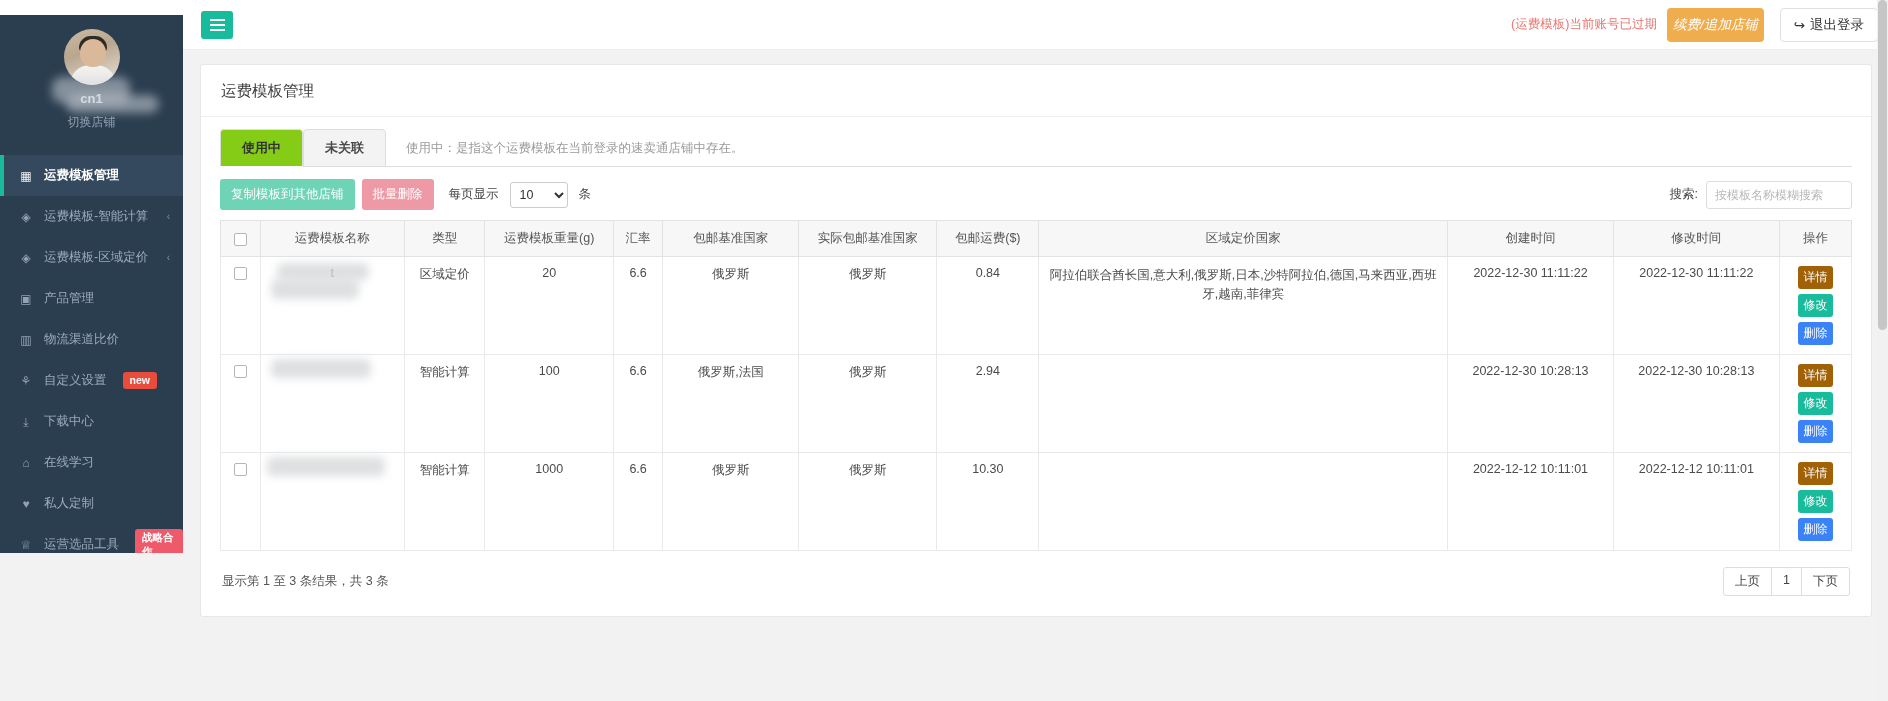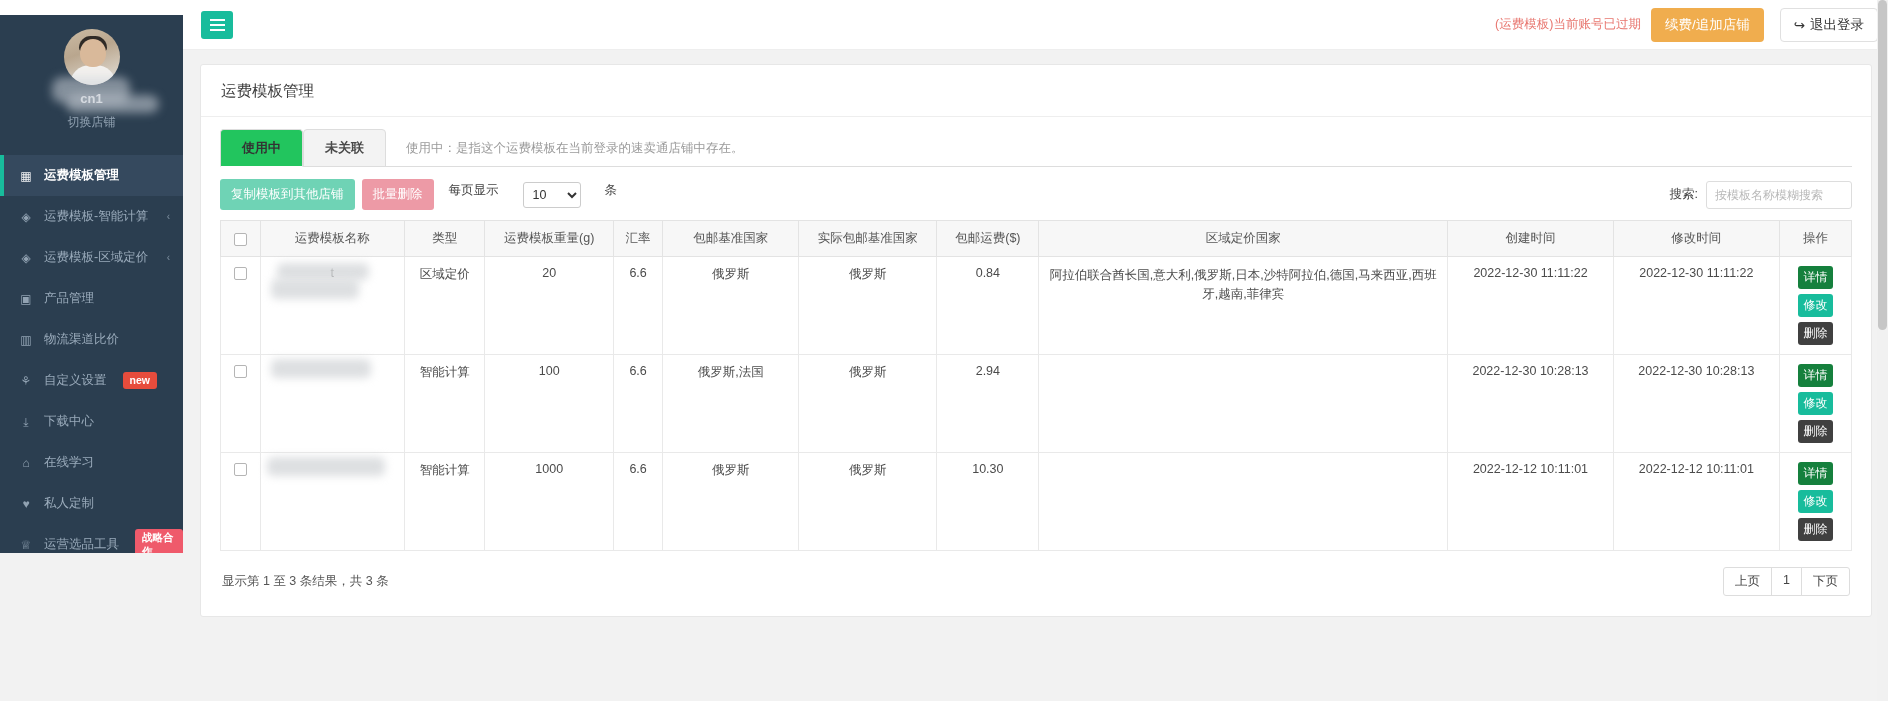--- a/index.html
+++ b/index.html
@@ -180,26 +180,27 @@
   .expire-text {
     color: #e8766f;
     font-size: 12.5px;
     margin-right: 10px;
     white-space: nowrap;
   }
   .btn-renew {
     background: #f0ad4e;
     color: #fff;
     font-size: 13.5px;
-    padding: 8px 14px;
+    padding: 8px 6px;
     border-radius: 4px;
     border: none;
     cursor: pointer;
     white-space: nowrap;
     font-family: inherit;
+    font-style: italic;
   }
   .btn-logout {
     background: #fff;
     color: #333;
     font-size: 13.5px;
     padding: 7px 13px;
     border-radius: 4px;
     border: 1px solid #e0e0e0;
     cursor: pointer;
     margin-left: 16px;
@@ -237,21 +238,21 @@
     font-size: 13px;
     color: #444;
     font-weight: bold;
     border: 1px solid transparent;
     border-radius: 4px 4px 0 0;
     margin-bottom: -1px;
     cursor: pointer;
     background: transparent;
   }
   .tab.active {
-    background: #22c55e;
+    background: #84cc16;
     border-color: #ddd;
     border-bottom-color: #fff;
     color: #333;
   }
   .tab.inactive {
     background: #f3f3f3;
     border-color: #ddd;
     color: #4a4a4a;
   }
   .tabs-hint {
@@ -283,25 +284,25 @@
     border: none;
     font-size: 12.5px;
     padding: 7px 11px;
     border-radius: 3px;
     cursor: pointer;
     margin-left: 7px;
     font-family: inherit;
   }
   .pagelen {
     display: flex;
-    align-items: flex-start;
+    align-items: center;
     margin-left: 15px;
     font-size: 12.5px;
     color: #444;
-    gap: 24px;
+    gap: 11px;
   }
   .pagelen select {
     font-size: 12.5px;
     padding: 4px 5px;
     border: 1px solid #ccc;
     border-radius: 3px;
     width: 58px;
     color: #333;
     background: #fff;
     font-family: inherit;
@@ -375,23 +376,23 @@
     display: block;
     width: 35px;
     margin: 0 auto 5px auto;
     font-size: 12px;
     color: #fff;
     padding: 3px 0;
     border-radius: 3px;
     text-align: center;
     cursor: pointer;
   }
-  .act.detail { background: #15803d; }
+  .act.detail { background: #a16207; }
   .act.edit   { background: #18bc9c; }
-  .act.del    { background: #404040; margin-bottom: 0; }
+  .act.del    { background: #3b82f6; margin-bottom: 0; }
 
   .tfoot {
     display: flex;
     align-items: center;
     padding: 16px 2px 6px 2px;
   }
   .tfoot-info { font-size: 12.5px; color: #555; }
   .pager { margin-left: auto; display: flex; }
   .pager .pg {
     border: 1px solid #ddd;

